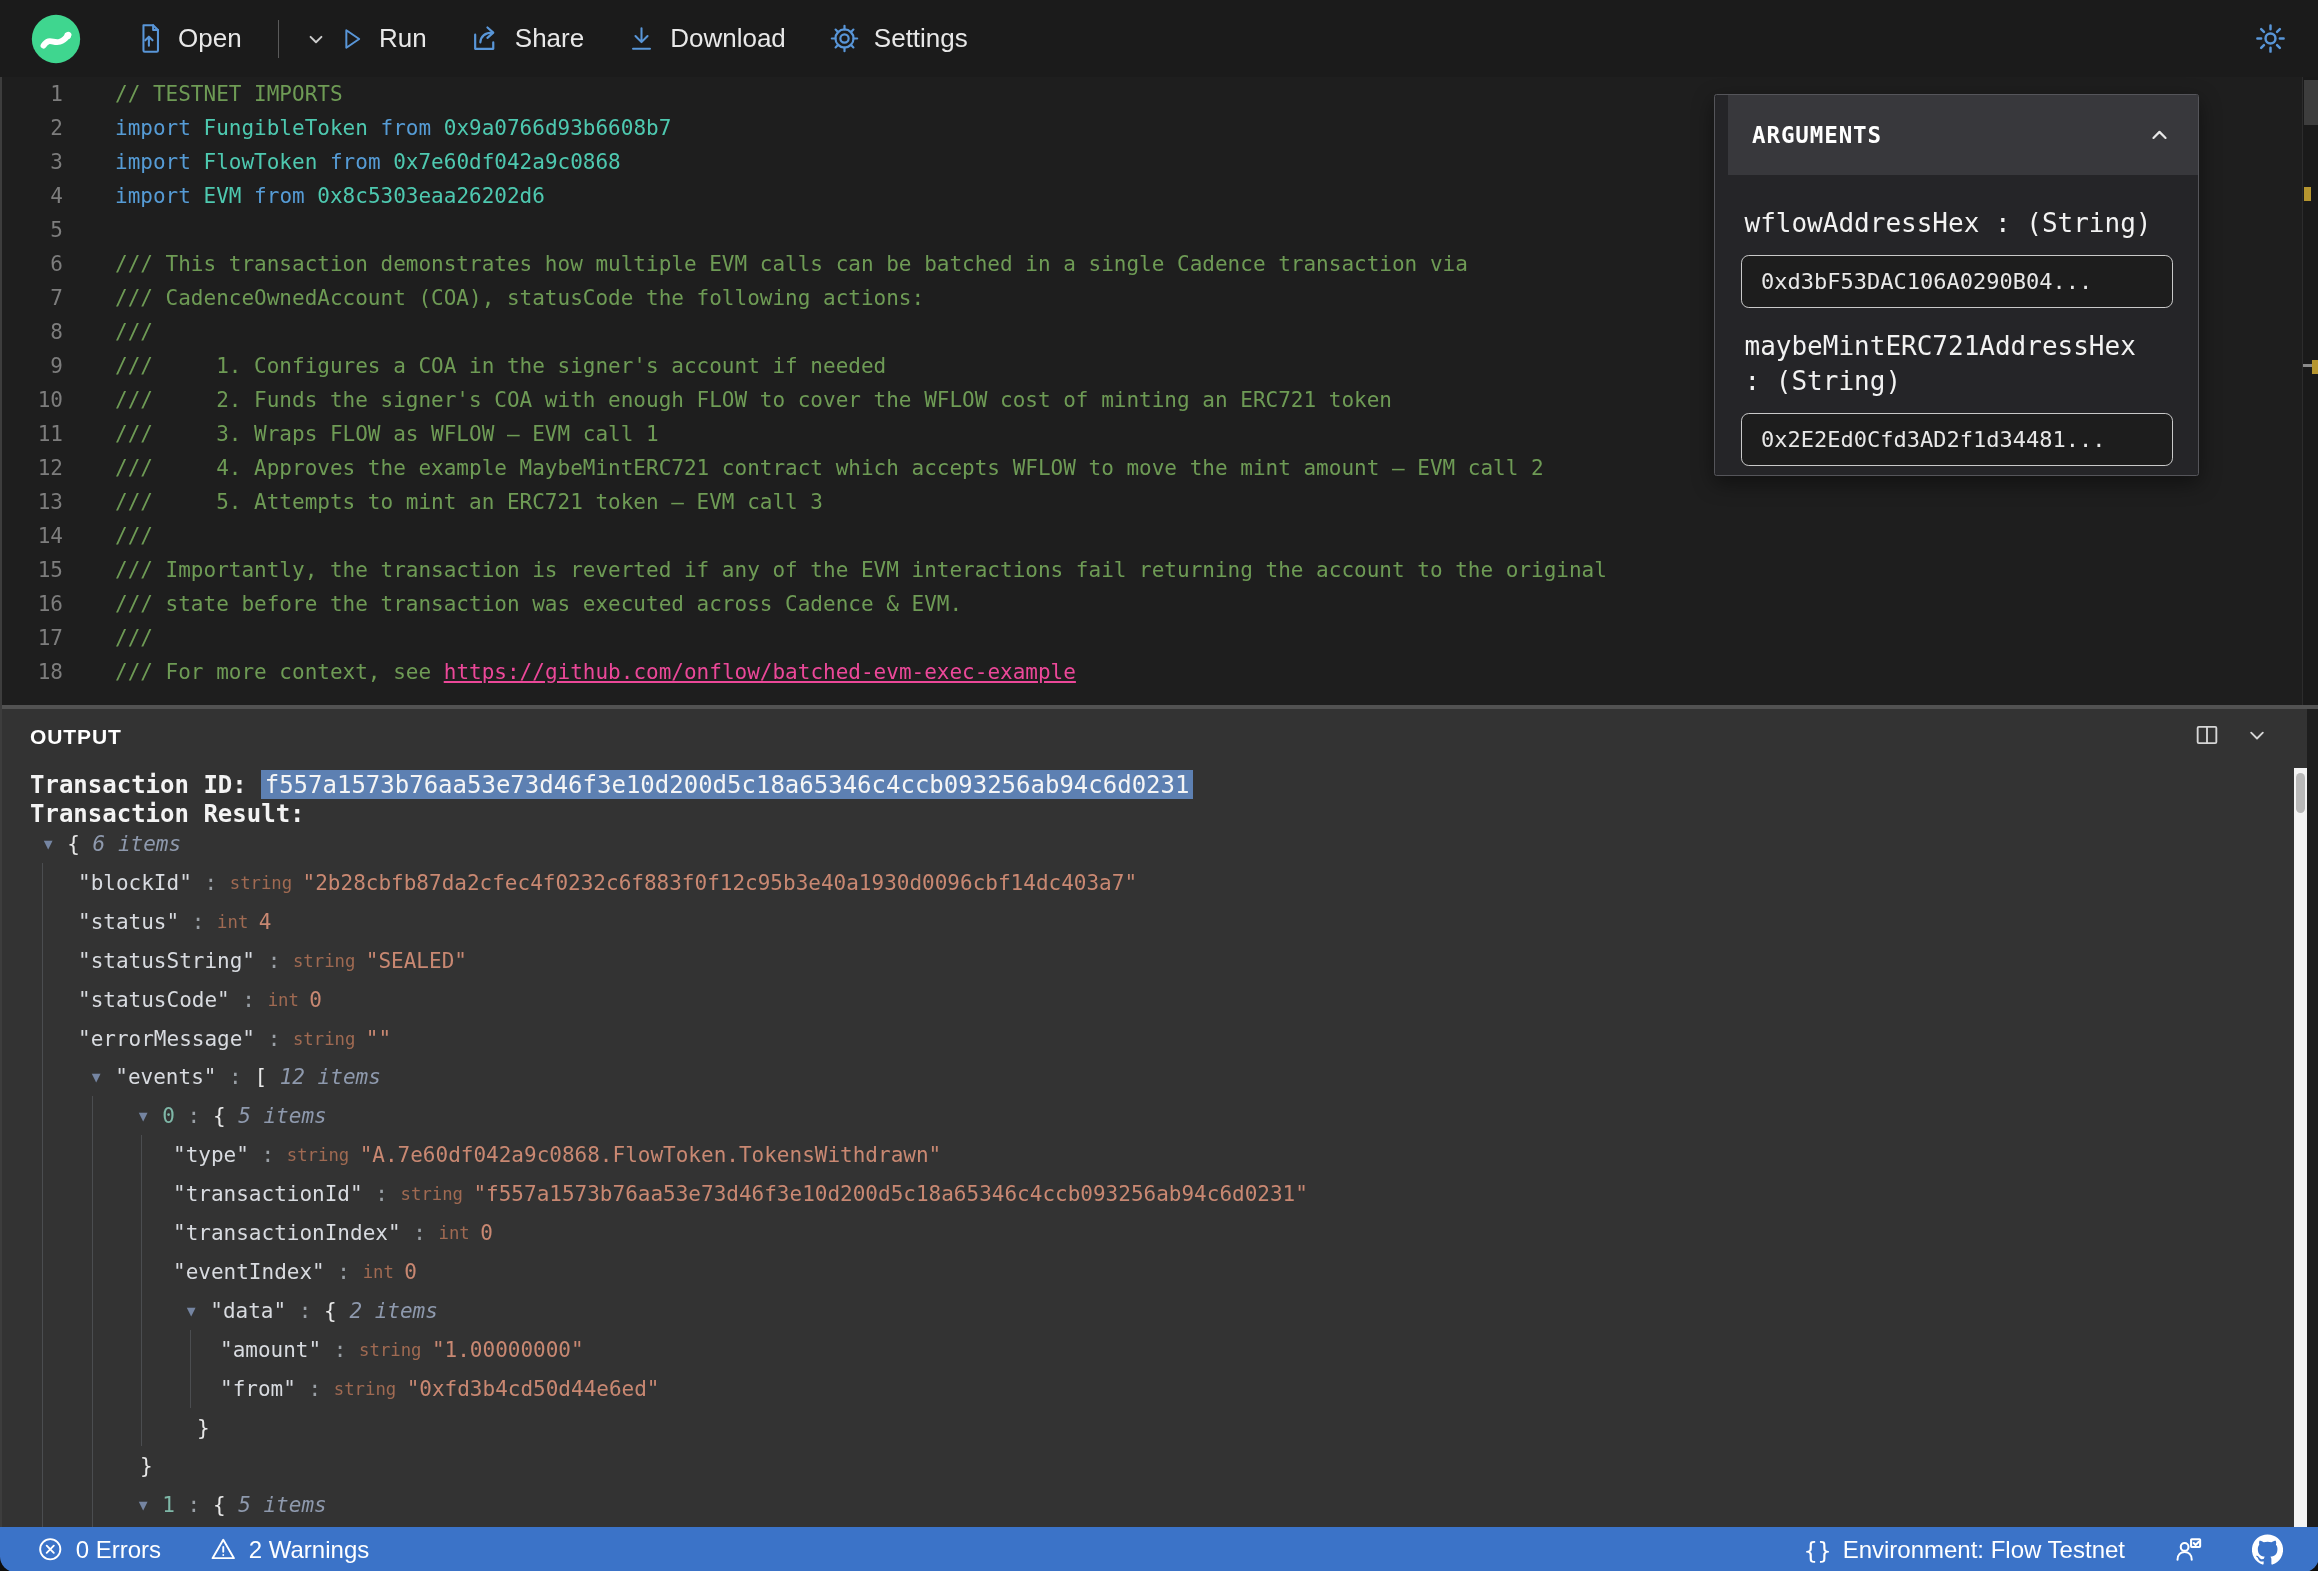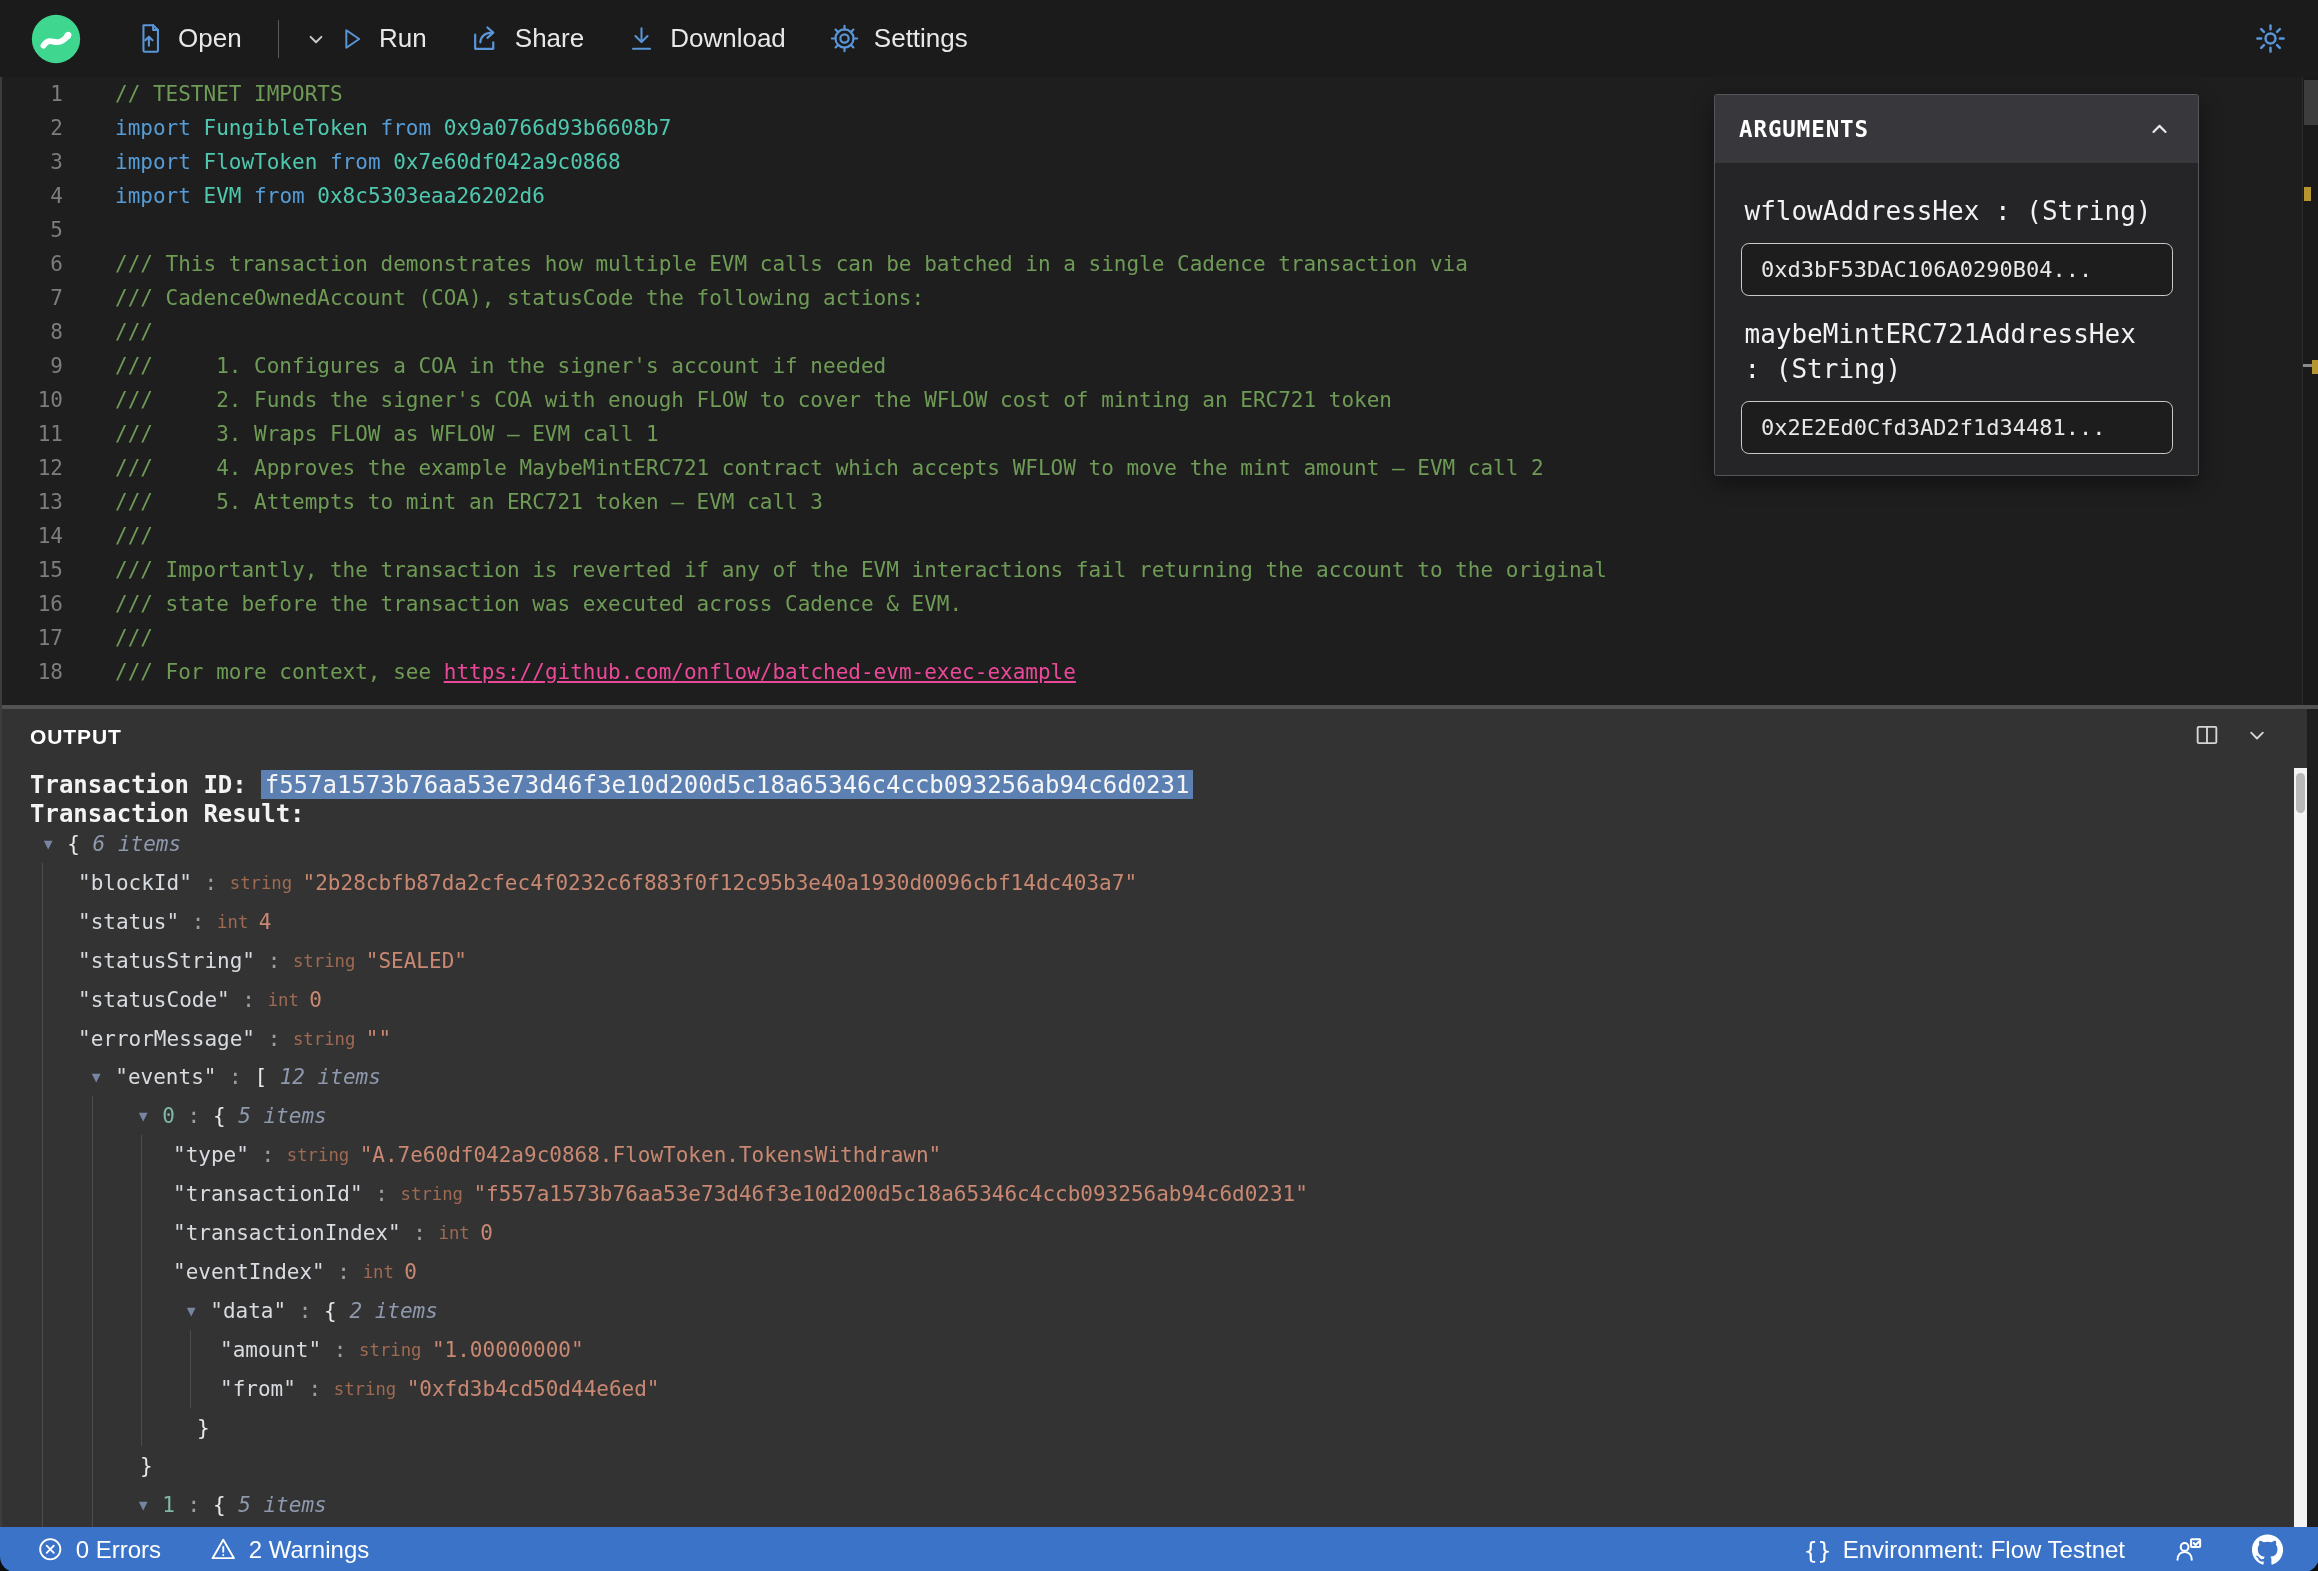--- a/index.html
+++ b/index.html
@@ -42,23 +42,24 @@
   .ruler-thumb { position:absolute; top:2.6px; left:0.9px; width:15.6px; height:45px; background:#3d3d3d; }
   .warn-mark { position:absolute; width:7.8px; height:14px; background:#b5952f; }
   .ruler-line { position:absolute; left:0; width:17.3px; height:2.6px; background:#8a8a8a; }
   
   .args {
     position:absolute; left:1714px; top:17.3px; width:485px; height:382px;
     background:#252528; border:0.9px solid #55555a; border-radius:2.6px;
     box-shadow:0 7px 21px rgba(0,0,0,.45);
   }
   .args-header {
-    height:68px; background:#38383c; display:flex; align-items:center;
+    height:80px; background:#38383c; display:flex; align-items:center;
     padding:0 24px; color:#ffffff; font-size:22.5px; font-weight:bold; letter-spacing:0.9px;
     cursor:pointer;
+    margin-left:13px;
   }
   .args-header .hspace { flex:1; }
   .args-body { padding:22.5px 26px; }
   .args-label { color:#f2f2f2; font-size:26px; margin:8.6px 0 14px 3.5px; line-height:35px; width:415px; }
   .args-input {
     width:432px; height:53px; background:#1d1d1d; border:1.7px solid #c9c9c9; border-radius:7.8px;
     color:#e8e8e8; font-size:22px; padding-left:19px; display:flex; align-items:center;
     margin-bottom:21px; cursor:text; white-space:nowrap; overflow:hidden;
   }
   

